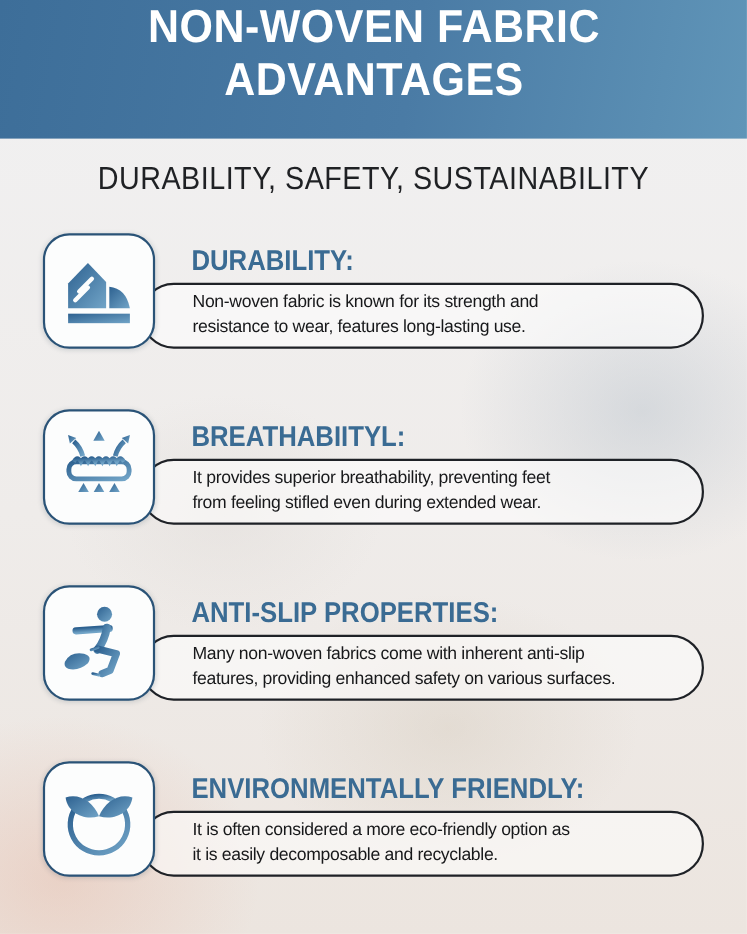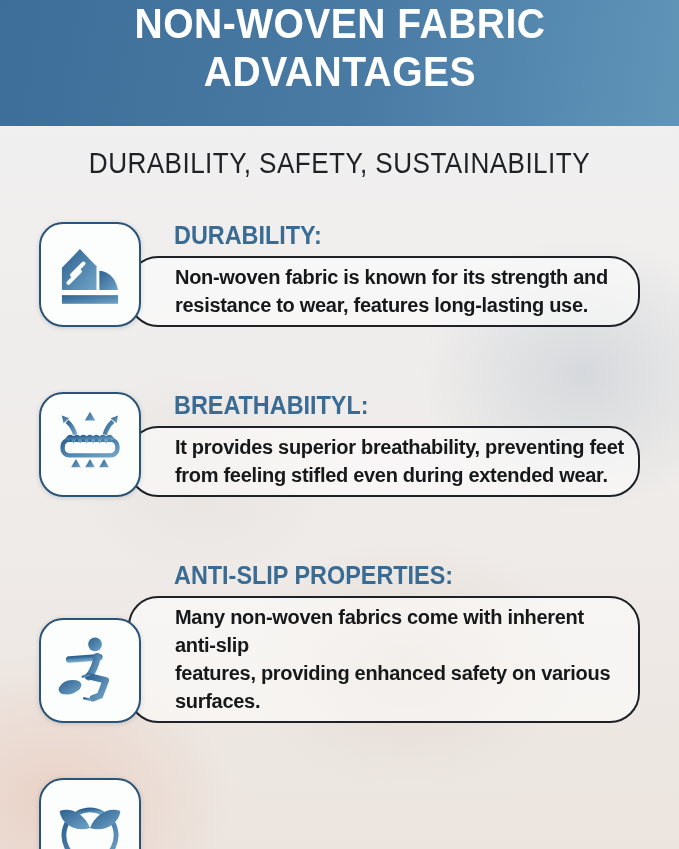--- a/index.html
+++ b/index.html
@@ -38,21 +38,21 @@
   .content{flex:1;margin-left:-13px;position:relative;z-index:1;min-width:0;}
   .heading{
     margin:8px 0 6px 46px;font-size:26px;line-height:30px;font-weight:bold;
     color:#3a6b93;transform:scaleX(0.9);transform-origin:left center;white-space:nowrap;
   }
   .textbox{
     box-sizing:border-box;border:2px solid #1e2126;border-radius:30px;
     background:rgba(255,255,255,0.55);
     padding:5px 10px 6px 45px;min-height:58px;
     display:flex;flex-direction:column;justify-content:center;
-    font-size:20px;line-height:1.4;letter-spacing:-0.3px;color:#17181a;font-weight:bold;
+    font-size:16px;line-height:1.4;letter-spacing:-0.3px;color:#17181a;
   }
   .textbox span{display:block;}
 </style>
 </head>
 <body>
 
 <div class="page">
 
   <header class="banner">
     <h1 class="title"><span>NON-WOVEN FABRIC</span><br><span>ADVANTAGES</span></h1>
@@ -169,16 +169,23 @@
           </defs>
           <g stroke="url(#g4)" fill="none" stroke-linecap="round">
             <path d="M21 36 A35 35 0 0 0 50 91 A35 35 0 0 0 79 36" stroke-width="6.5"></path>
             <path d="M33 26 A35 35 0 0 1 67 26" stroke-width="6.5"></path>
             <path d="M50 45 V89" stroke-width="6.5"></path>
           </g>
           <path d="M50 46 C43 28 25 17 9 23 C11 41 31 52 50 46 Z" fill="url(#g4)"></path>
           <path d="M50 46 C57 28 75 17 91 23 C89 41 69 52 50 46 Z" fill="url(#g4)"></path>
         </svg>
       </div>
+      <div class="content">
+        <h2 class="heading">ENVIRONMENTALLY FRIENDLY:</h2>
+        <div class="textbox">
+          <span>It is often considered a more eco-friendly option as</span>
+          <span>it is easily decomposable and recyclable.</span>
+        </div>
+      </div>
     </section>
 
   </main>
 </div>
 
 </body></html>

